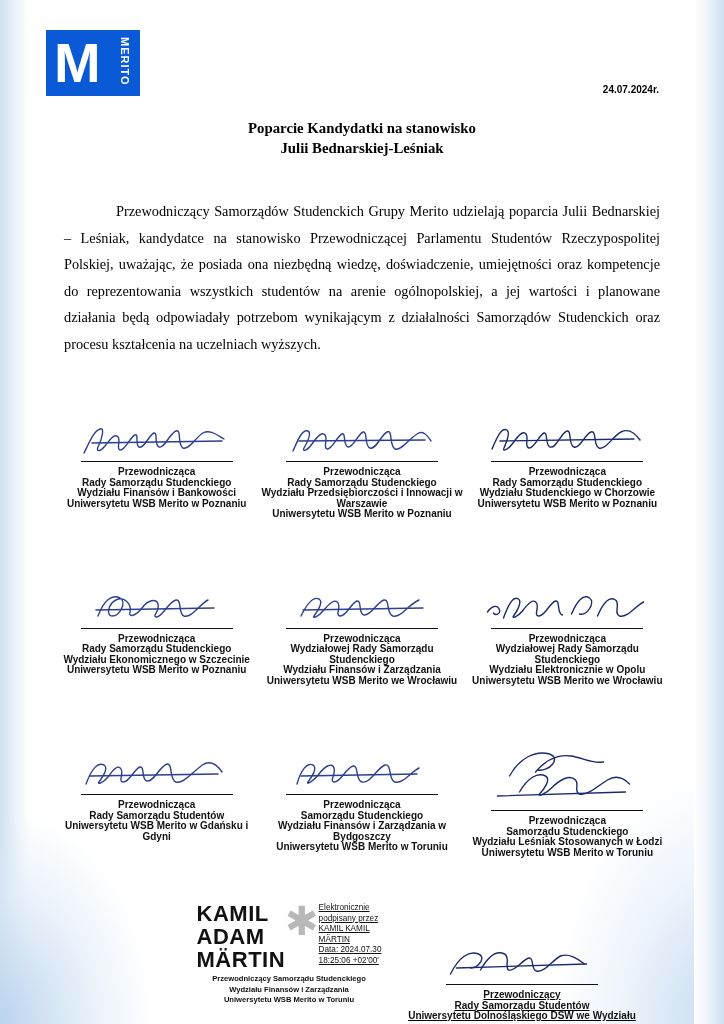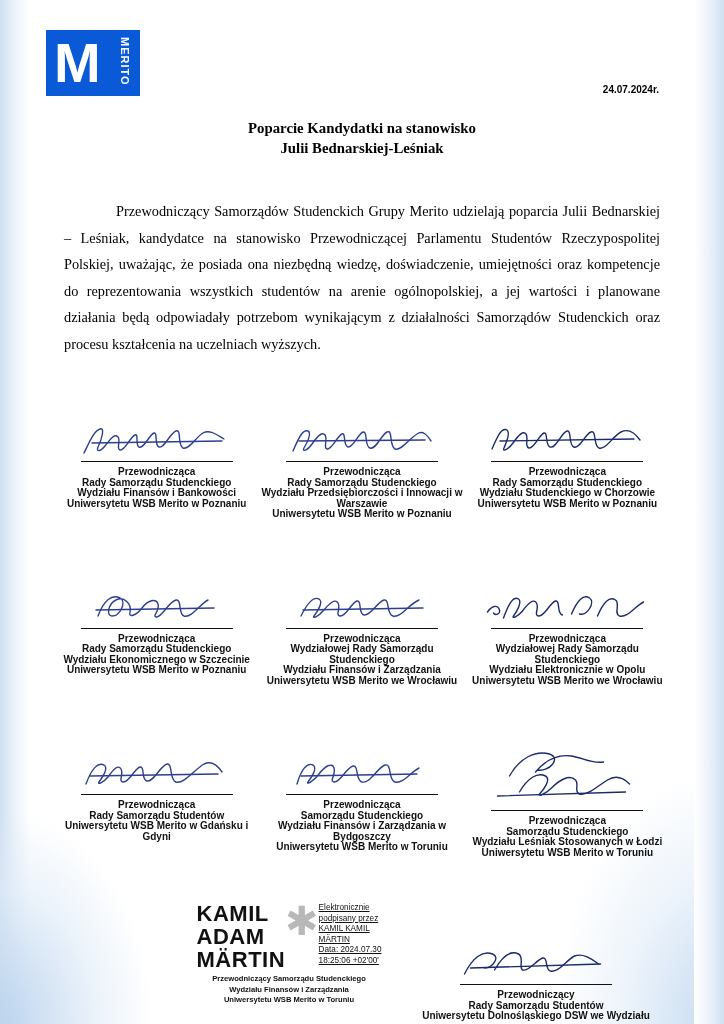--- a/index.html
+++ b/index.html
@@ -213,24 +213,25 @@
   .esig-caption {
     margin-top: 4px;
     font-family: "Liberation Sans", sans-serif;
     font-size: 7.6px;
     line-height: 10.5px;
     font-weight: bold;
     color: #111;
   }
   .esig-right {
     position: absolute;
-    right: 37px;
+    right: 51px;
     top: 40px;
     width: 230px;
     text-align: center;
+    text-decoration: underline;
   }
   .esig-right .sig-img { height: 42px; }
   .ink { stroke: #2d3f8f; fill: none; stroke-width: 1.4; stroke-linecap: round; stroke-linejoin: round; }
   .ink-dark { stroke: #1b2a6b; }
 </style>
 </head>
 <body>
 
 <div class="page">
   <div class="corner-shade"></div>

